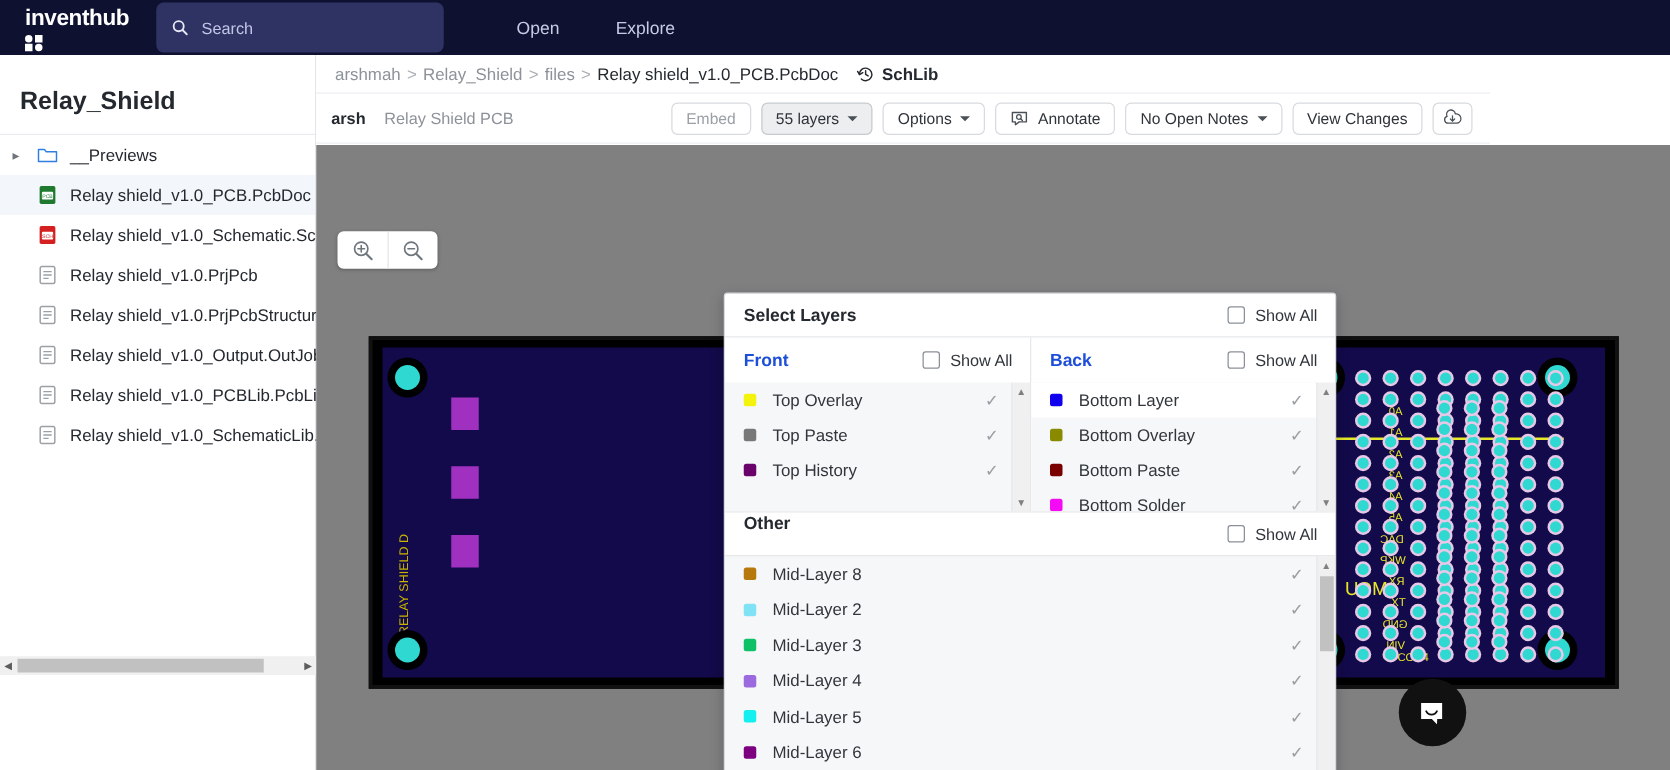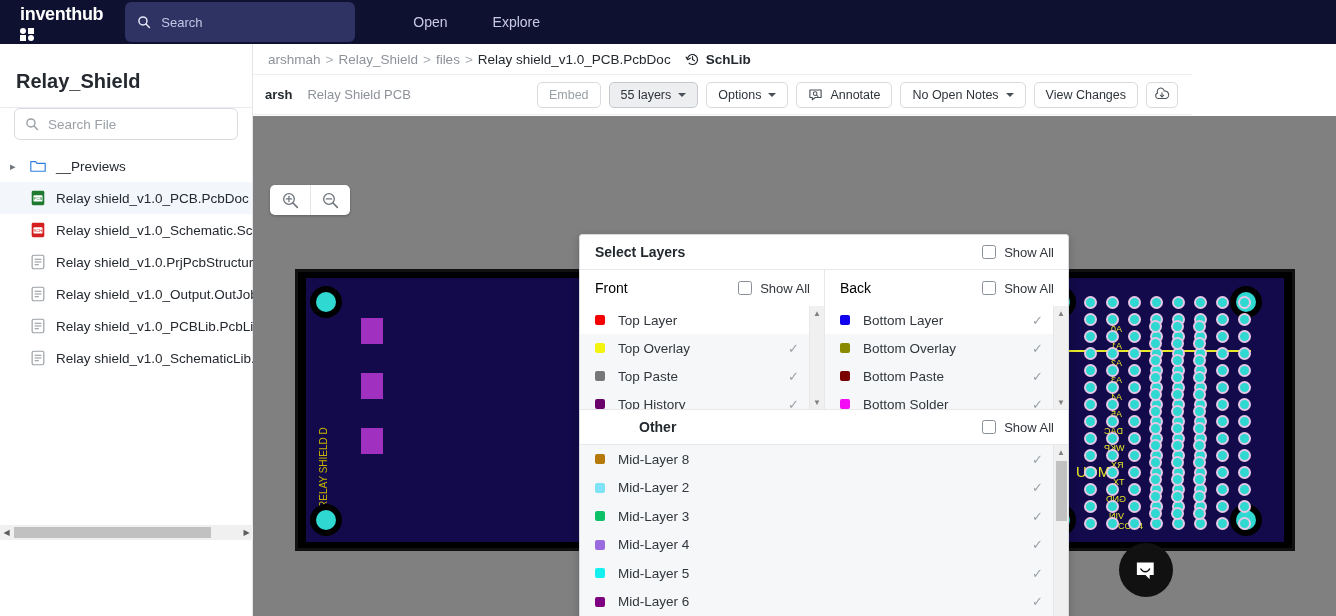--- a/index.html
+++ b/index.html
@@ -280,21 +280,21 @@
   }
 
   #panel-cols { display: flex; flex: none; height: 140px; border-bottom: 1px solid #e6e8ea; }
   .lcol { width: 245px; display: flex; flex-direction: column; }
   .lcol + .lcol { border-left: 1px solid #e6e8ea; }
   .lcol-head {
     height: 36px; flex: none;
     display: flex; align-items: center;
     padding: 0 14px 0 15px;
   }
-  .lcol-head .title { font-size: 14px; font-weight: 400; color: #000000; }
+  .lcol-head .title { font-size: 14px; font-weight: 700; color: #1d4ed8; }
 
   .lscroll { flex: 1; display: flex; overflow: hidden; background: #f6f7f8; }
   .llist { flex: 1; overflow: hidden; }
   .lrow {
     height: 28px;
     display: flex; align-items: center;
     padding-left: 15px; padding-right: 10px;
     font-size: 13.5px;
     color: #31363c;
     cursor: pointer;
@@ -310,23 +310,22 @@
     border-left: 1px solid #e6e8ea;
     display: flex; flex-direction: column; align-items: center;
     position: relative;
   }
   .vsb .arw { height: 14px; display:flex; align-items:center; justify-content:center; color:#808080; font-size: 8px; flex: none; }
   .vsb .arw.bot { position: absolute; bottom: 0; }
   .vsb .thumb { position: absolute; left: 2px; width: 11px; background: #c1c1c1; }
 
   #other-head {
     height: 34px; flex: none;
-    display: flex; align-items: center;
+    display: flex; 
     padding: 0 14px 0 15px;
-    margin-left: 44px;
   }
   #other-head .title { font-size: 14px; font-weight: 600; color: #24292f; }
   #other-body { flex: 1; display: flex; overflow: hidden; background: #f6f7f8; border-top: 1px solid #e6e8ea; }
   #other-list { flex: 1; }
   #other-list .lrow { height: 28.5px; }
 
   
   #intercom {
     position: absolute; right: 19px; bottom: 19px;
     width: 54px; height: 54px;
@@ -362,27 +361,20 @@
   <a class="navlink" id="nav-explore" href="#">Explore</a>
 
 </div>
 
 <div id="sidebar">
   <div id="repo-head">
     <div id="repo-title">Relay_Shield</div>
   </div>
 
 
-  <div id="file-search">
-    <svg width="14" height="14" viewBox="0 0 16 16">
-      <circle cx="6.8" cy="6.8" r="4.6" fill="none" stroke="#9aa0a6" stroke-width="1.6"></circle>
-      <line x1="10.3" y1="10.3" x2="14.2" y2="14.2" stroke="#9aa0a6" stroke-width="1.6" stroke-linecap="round"></line>
-    </svg>
-    <span class="placeholder">Search File</span>
-  </div>
 
   <div id="file-list">
     <div class="file-row">
       <span class="chev">▸</span>
       <svg class="ficon" viewBox="0 0 20 20">
         <path d="M2 5.2h5.4l1.5 1.9H18v8.7H2z" fill="#ffffff" stroke="#2f7fe0" stroke-width="1.3" stroke-linejoin="round"></path>
       </svg>
       <span>__Previews</span>
     </div>
 
@@ -399,20 +391,30 @@
     <div class="file-row">
       <span class="spacer"></span>
       <svg class="ficon" viewBox="0 0 20 20">
         <rect x="3" y="2" width="14" height="16" rx="1.6" fill="#d42020"></rect>
         <rect x="5" y="7" width="10" height="7" rx="1" fill="#ffffff"></rect>
         <text x="10" y="12.6" font-size="4.6" fill="#d42020" text-anchor="middle" font-family="Liberation Sans">SCH</text>
       </svg>
       <span>Relay shield_v1.0_Schematic.SchDoc</span>
     </div>
 
+    <div class="file-row">
+      <span class="spacer"></span>
+      <svg class="ficon" viewBox="0 0 20 20">
+        <rect x="3.5" y="2.5" width="13" height="15" rx="1.6" fill="none" stroke="#9aa0a6" stroke-width="1.3"></rect>
+        <line x1="6.3" y1="7" x2="13.7" y2="7" stroke="#9aa0a6" stroke-width="1.3"></line>
+        <line x1="6.3" y1="10" x2="13.7" y2="10" stroke="#9aa0a6" stroke-width="1.3"></line>
+        <line x1="6.3" y1="13" x2="11" y2="13" stroke="#9aa0a6" stroke-width="1.3"></line>
+      </svg>
+      <span>Relay shield_v1.0.PrjPcb</span>
+    </div>
 
     <div class="file-row">
       <span class="spacer"></span>
       <svg class="ficon" viewBox="0 0 20 20">
         <rect x="3.5" y="2.5" width="13" height="15" rx="1.6" fill="none" stroke="#9aa0a6" stroke-width="1.3"></rect>
         <line x1="6.3" y1="7" x2="13.7" y2="7" stroke="#9aa0a6" stroke-width="1.3"></line>
         <line x1="6.3" y1="10" x2="13.7" y2="10" stroke="#9aa0a6" stroke-width="1.3"></line>
         <line x1="6.3" y1="13" x2="11" y2="13" stroke="#9aa0a6" stroke-width="1.3"></line>
       </svg>
       <span>Relay shield_v1.0.PrjPcbStructure</span>
@@ -847,24 +849,20 @@
         <div class="lcol">
           <div class="lcol-head">
             <span class="title">Front</span>
             <span class="showall">
               <span class="cbx"></span>
               <span class="lbl">Show All</span>
             </span>
           </div>
           <div class="lscroll">
             <div class="llist">
-              <div class="lrow white">
-                <span class="swatch" style="background:#f50000"></span>
-                <span class="lname">Top Layer</span>
-              </div>
               <div class="lrow">
                 <span class="swatch" style="background:#f3f30d"></span>
                 <span class="lname">Top Overlay</span>
                 <span class="tick">✓</span>
               </div>
               <div class="lrow">
                 <span class="swatch" style="background:#787878"></span>
                 <span class="lname">Top Paste</span>
                 <span class="tick">✓</span>
               </div>

